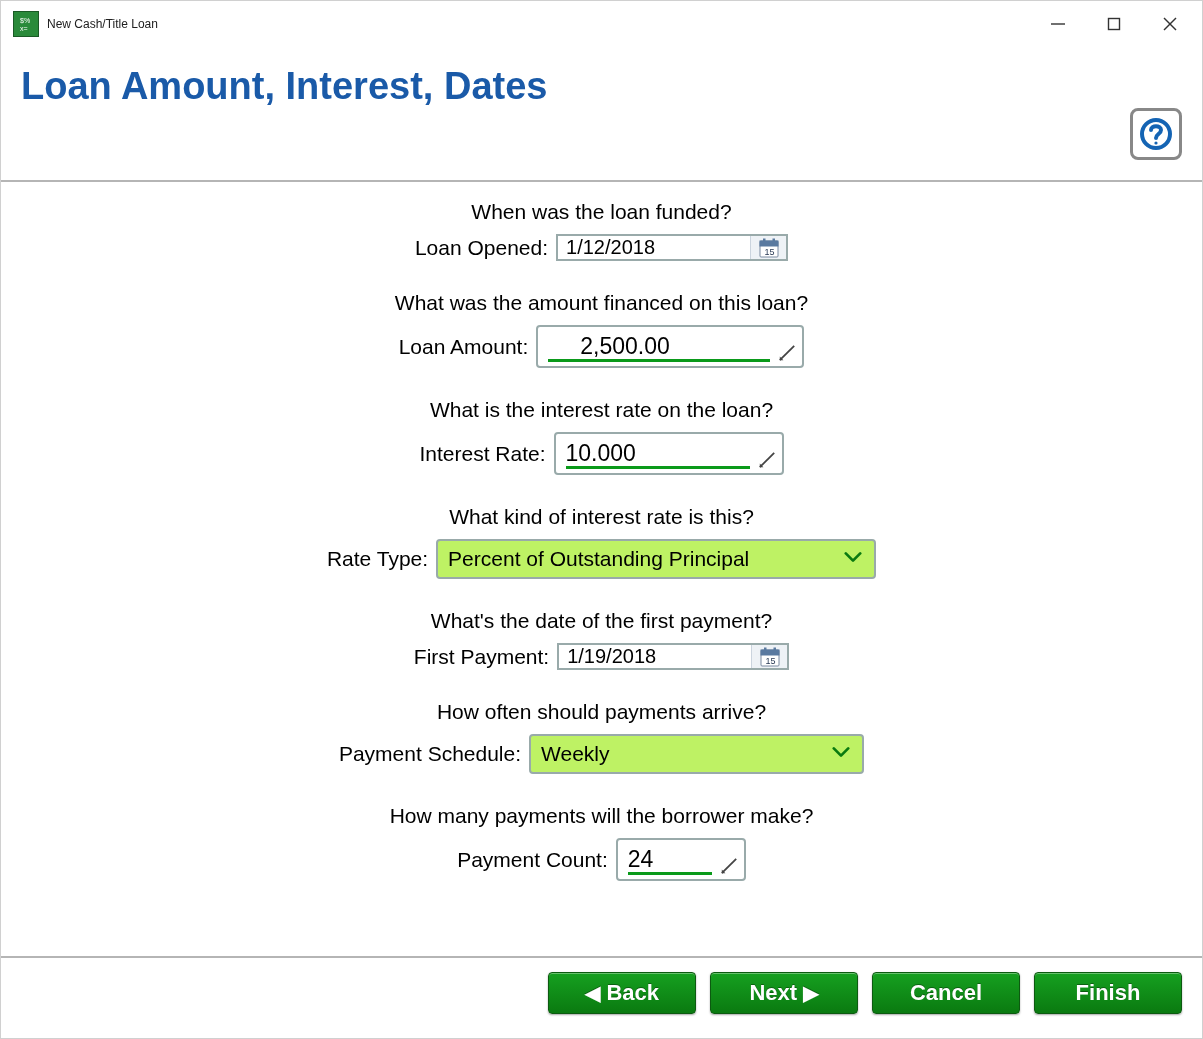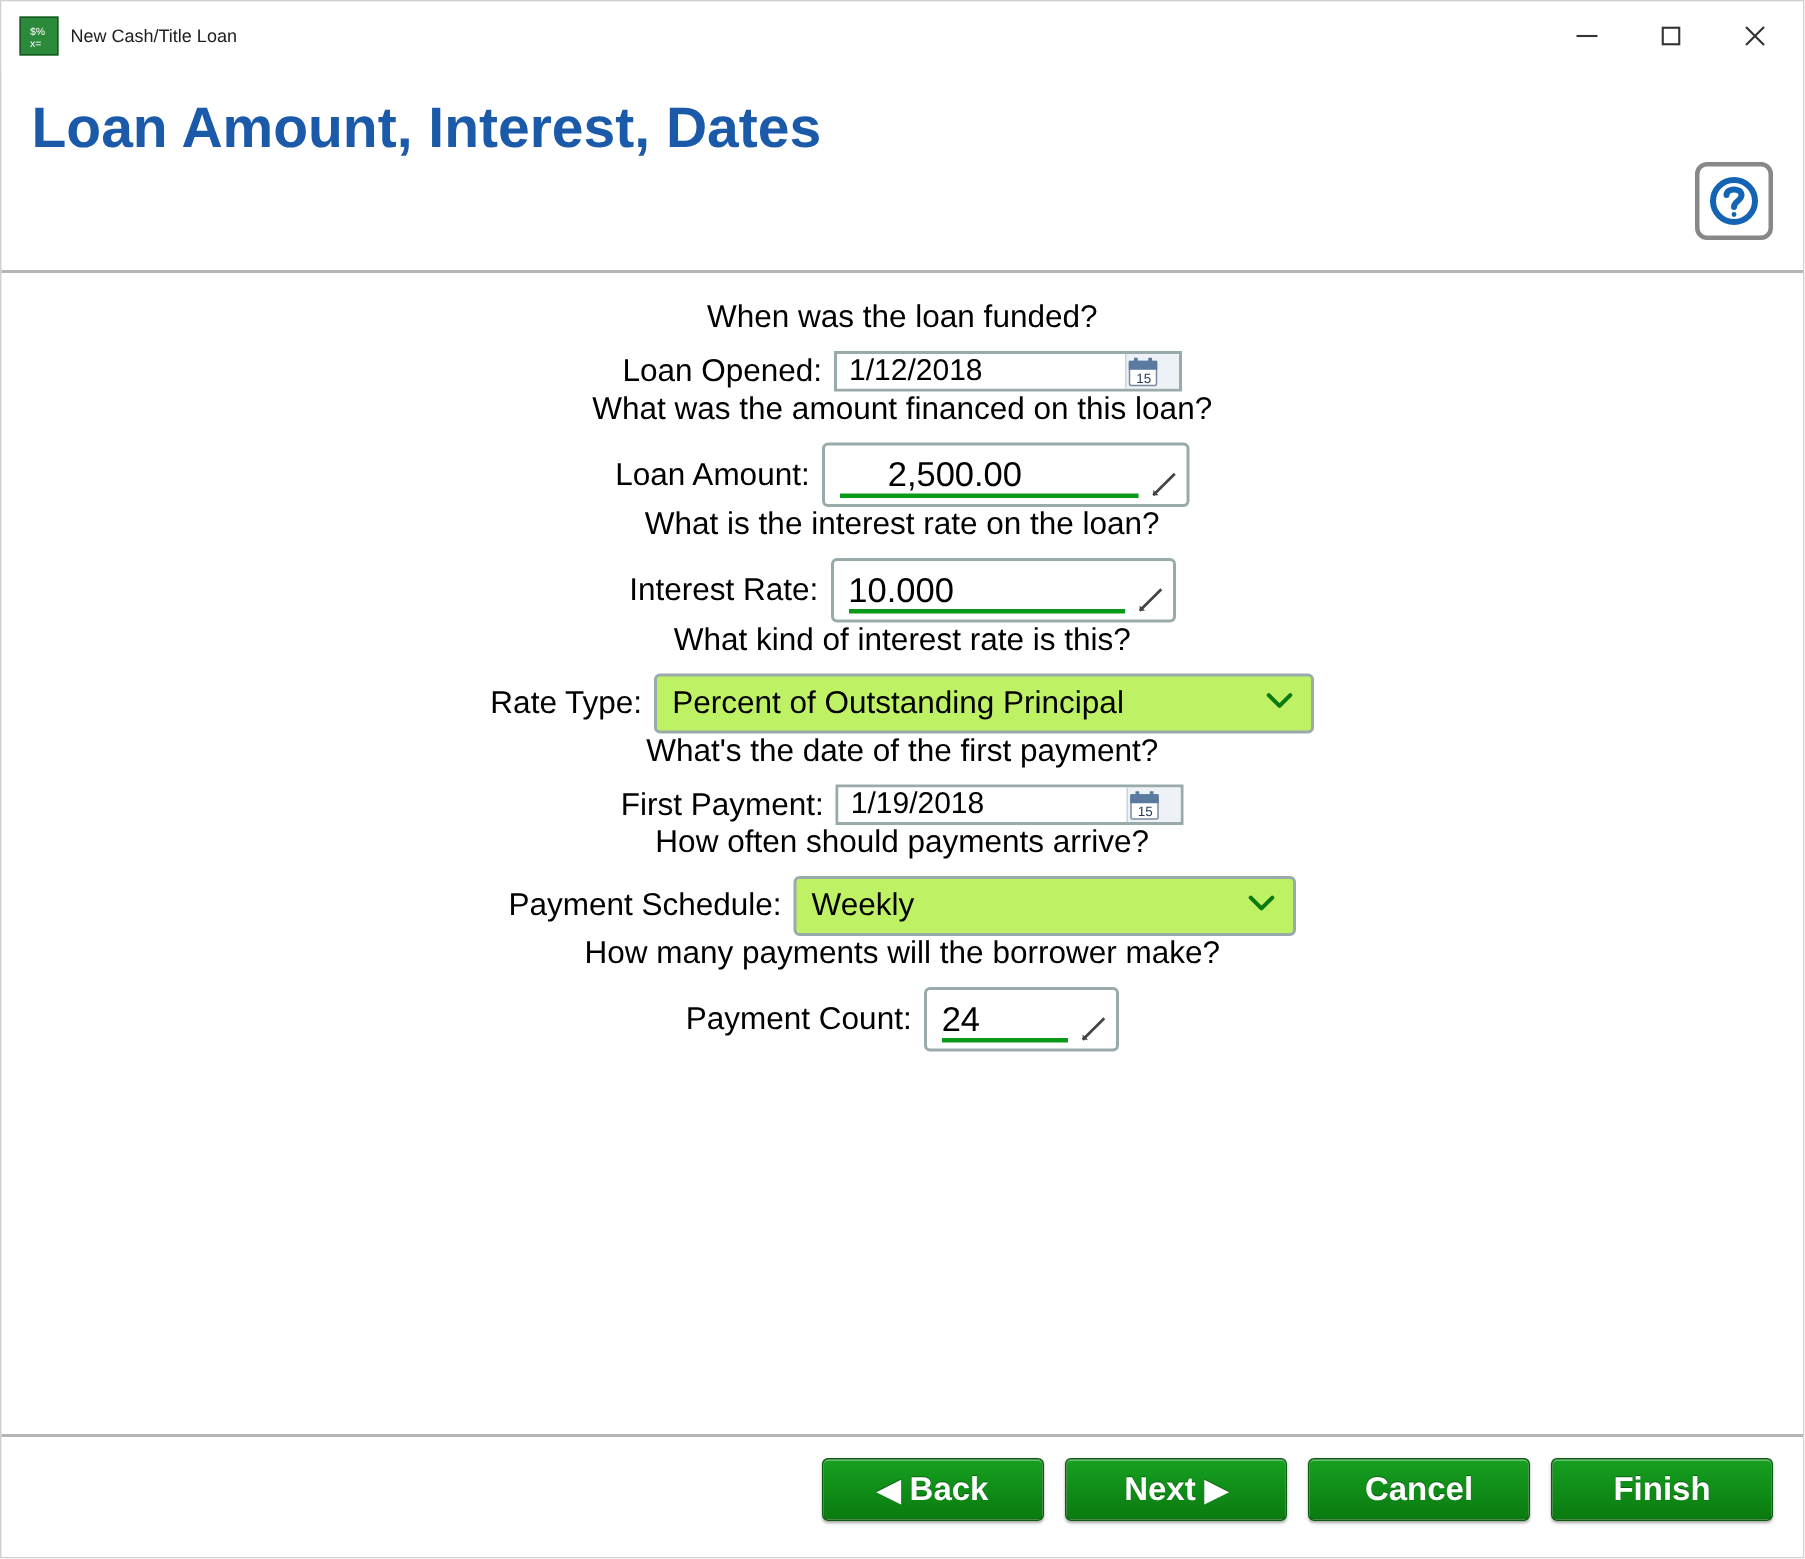--- a/index.html
+++ b/index.html
@@ -38,41 +38,41 @@
   }
   .help-btn {
     margin-left: auto;
     width: 52px; height: 52px;
     border: 3px solid #888; border-radius: 8px;
     display: flex; align-items: center; justify-content: center;
     background: #fff; cursor: pointer;
   }
   .help-btn svg { stroke: #1464b4; stroke-width: 4; fill: none; }
   .content { flex: 1; overflow: auto; padding-top: 18px; }
-  .form { display: flex; flex-direction: column; align-items: center; width: 100%; }
+  .form { display: flex; flex-direction: column; align-items: center; gap: 30px; width: 100%; }
   .group { display: flex; flex-direction: column; align-items: center; gap: 10px; }
   .question { font-size: 21px; }
   .row { display: flex; align-items: center; gap: 8px; }
   .lbl { font-size: 21px; }
 
   .date-wrap { display: flex; align-items: stretch; border: 2px solid #9aa; }
   .date-input {
     width: 192px; font-size: 20px; padding: 0 8px; border: none; outline: none;
   }
   .date-btn {
-    width: 36px; display:flex; align-items:center; justify-content:flex-start;
+    width: 36px; display:flex; align-items:center; justify-content:center;
     background: #eef2f6; border-left: 1px solid #cbd4de;
   }
 
   .num-wrap {
     position: relative;
     border: 2px solid #9aa; border-radius: 4px; padding: 4px 8px;
     background: #fff;
   }
-  .num-wrap.lg { width: 245px; padding-left: 40px; }
+  .num-wrap.lg { width: 268px; padding-left: 40px; }
   .num-wrap.md { width: 230px; }
   .num-wrap.sm { width: 130px; }
   .num-input {
     width: 100%; border: none; outline: none; font-size: 23px; padding: 2px 2px 2px 2px;
   }
   .underline-green {
     position: absolute; left: 10px; right: 32px; bottom: 4px; height: 3px; background: #0a9a1a;
   }
   .edit-mark {
     position: absolute; right: 6px; bottom: 4px; width: 20px; height: 20px;

